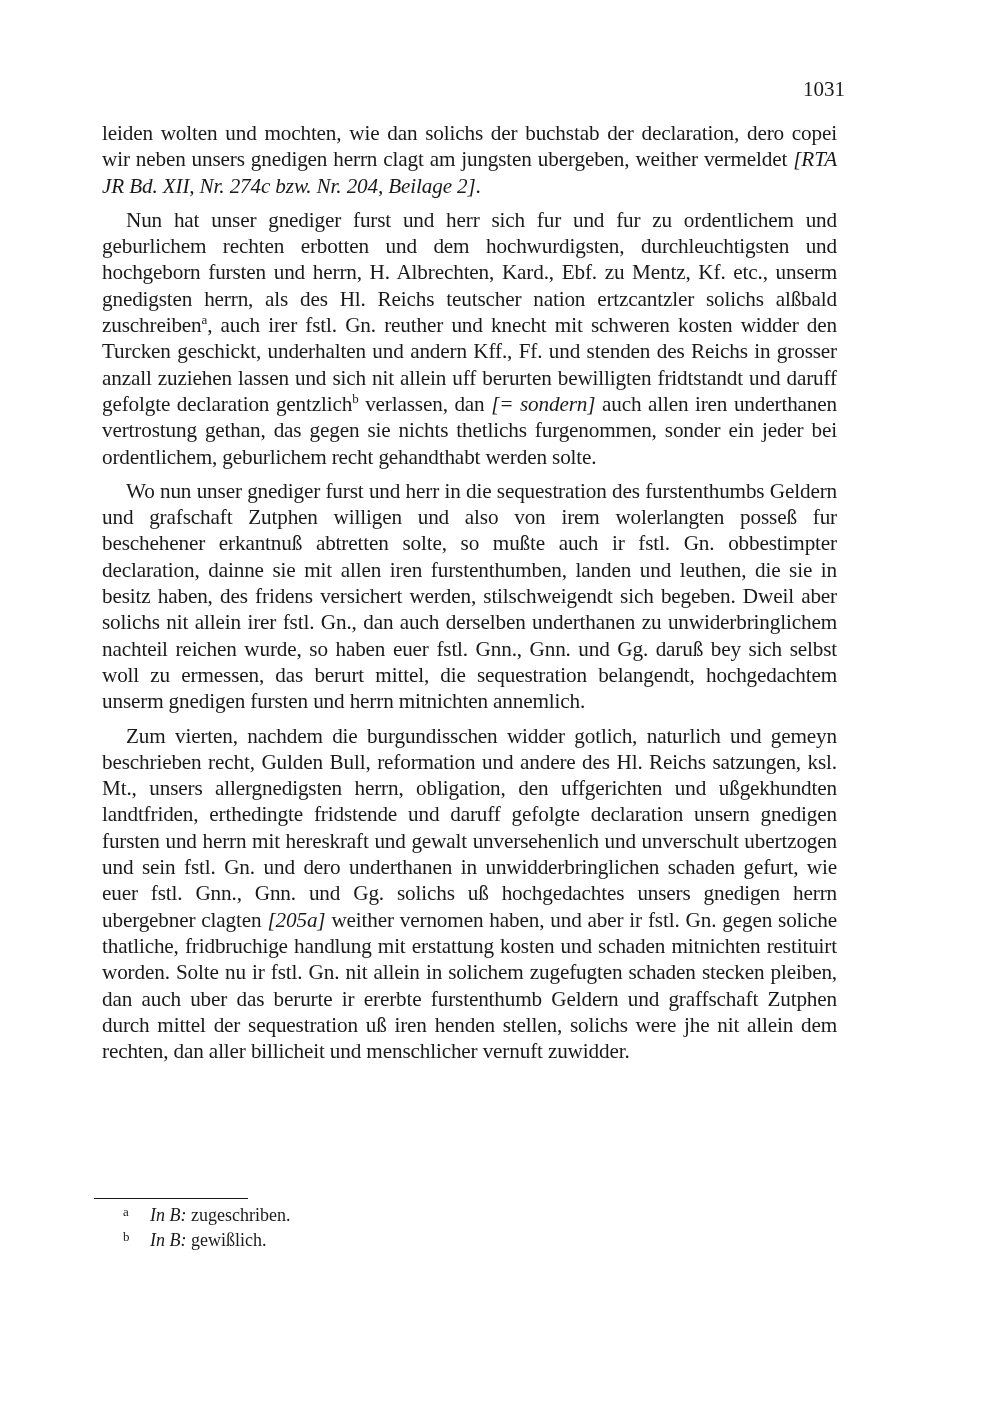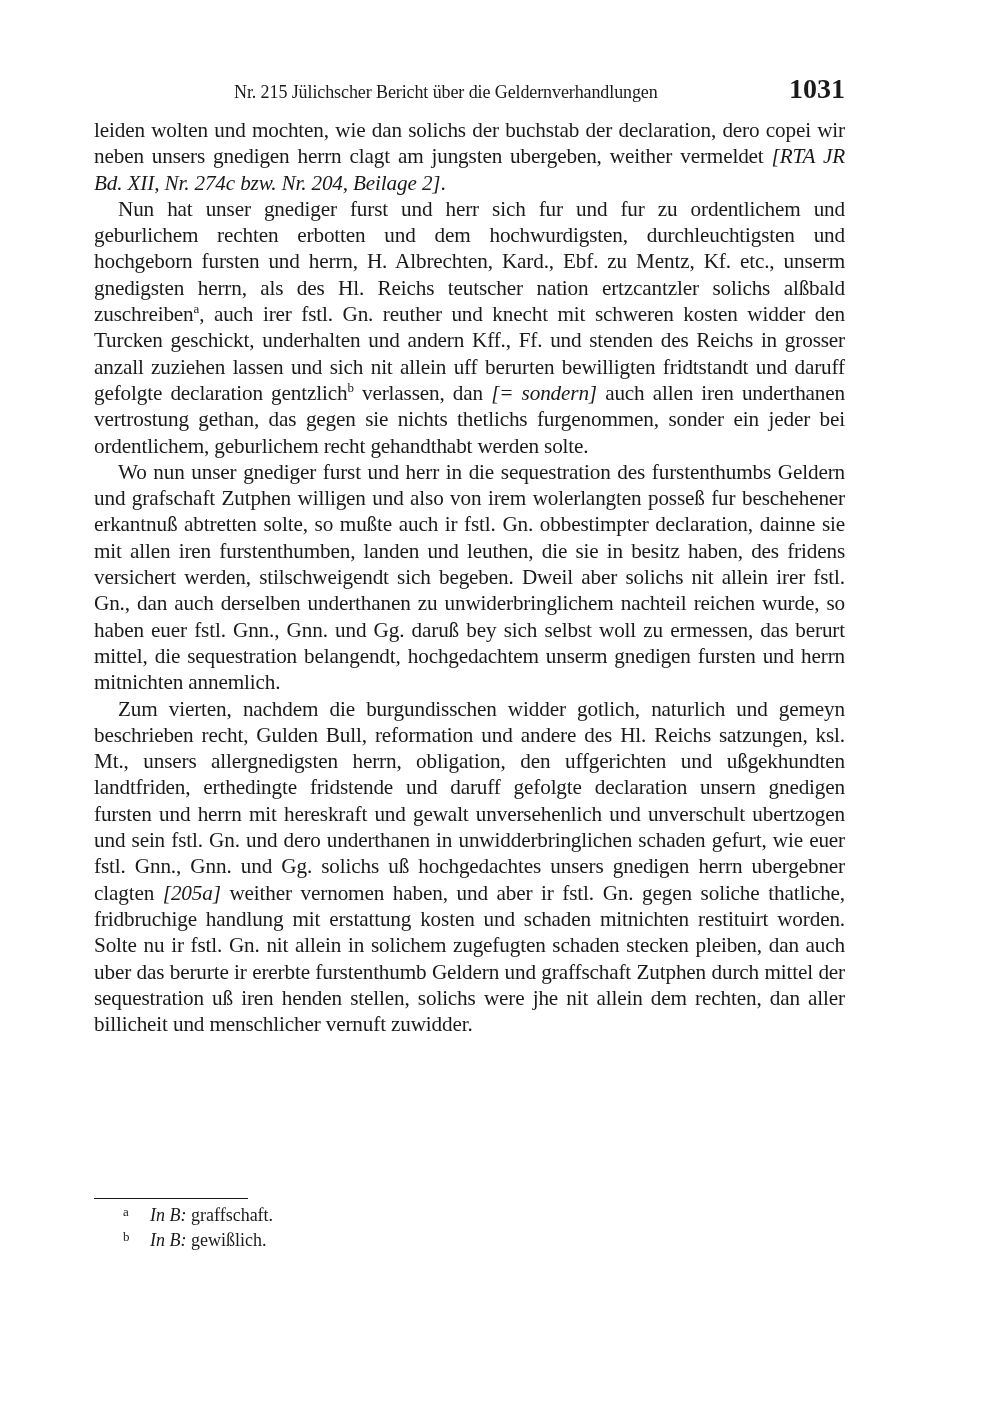--- a/index.html
+++ b/index.html
@@ -30,33 +30,32 @@
     .running-title {
       position: absolute;
       left: 140px;
       top: 1px;
       letter-spacing: -0.1px;
     }
     .page-number {
       position: absolute;
       right: 0;
       top: -2px;
-      font-size: 28px;
-      font-weight: bold;
+      font-size: 21px;
     }
     .body-text {
       font-size: 21.2px;
       line-height: 26.3px;
       text-align: justify;
       hyphens: manual;
       letter-spacing: -0.15px;
       margin-top: 5px;
     }
     .para {
-      margin: 0;
+      margin: 8px;
       text-indent: 0;
     }
     .para.indent {
       text-indent: 24px;
     }
     .ital {
       font-style: italic;
     }
     sup.fn-mark {
       font-size: 13px;
@@ -93,36 +92,35 @@
       position: absolute;
       left: 56px;
       top: 0;
     }
   </style>
 </head>
 <body>
 
 <div class="page">
   <div class="running-head">
-    <span class="running-title">Nr. 215 Jülichscher Bericht über die Geldernverhandlungen</span>
     <span class="page-number">1031</span>
   </div>
 
   <div class="body-text">
     <p class="para"><span>leiden wolten und mochten, wie dan solichs der buchstab der declaration, dero copei wir neben unsers gnedigen herrn clagt am jungsten ubergeben, weither vermeldet </span><span class="ital">[RTA JR Bd. XII, Nr. 274c bzw. Nr. 204, Beilage 2]</span><span>.</span></p>
     <p class="para indent"><span>Nun hat unser gnediger furst und herr sich fur und fur zu ordentlichem und geburlichem rechten erbotten und dem hochwurdigsten, durchleuchtigsten und hochgeborn fursten und herrn, H. Albrechten, Kard., Ebf. zu Mentz, Kf. etc., unserm gnedigsten herrn, als des Hl. Reichs teutscher nation ertzcantzler solichs alßbald zuschreiben</span><sup class="fn-mark">a</sup><span>, auch irer fstl. Gn. reuther und knecht mit schweren kosten widder den Turcken geschickt, underhalten und andern Kff., Ff. und stenden des Reichs in grosser anzall zuziehen lassen und sich nit allein uff berurten bewilligten fridtstandt und daruff gefolgte declaration gentzlich</span><sup class="fn-mark">b</sup><span> verlassen, dan </span><span class="ital">[= sondern]</span><span> auch allen iren underthanen vertrostung gethan, das gegen sie nichts thetlichs furgenommen, sonder ein jeder bei ordentlichem, geburlichem recht gehandthabt werden solte.</span></p>
     <p class="para indent"><span>Wo nun unser gnediger furst und herr in die sequestration des furstenthumbs Geldern und grafschaft Zutphen willigen und also von irem wolerlangten posseß fur beschehener erkantnuß abtretten solte, so mußte auch ir fstl. Gn. obbestimpter declaration, dainne sie mit allen iren furstenthumben, landen und leuthen, die sie in besitz haben, des fridens versichert werden, stilschweigendt sich begeben. Dweil aber solichs nit allein irer fstl. Gn., dan auch derselben underthanen zu unwiderbringlichem nachteil reichen wurde, so haben euer fstl. Gnn., Gnn. und Gg. daruß bey sich selbst woll zu ermessen, das berurt mittel, die sequestration belangendt, hochgedachtem unserm gnedigen fursten und herrn mitnichten annemlich.</span></p>
     <p class="para indent"><span>Zum vierten, nachdem die burgundisschen widder gotlich, naturlich und gemeyn beschrieben recht, Gulden Bull, reformation und andere des Hl. Reichs satzungen, ksl. Mt., unsers allergnedigsten herrn, obligation, den uffgerichten und ußgekhundten landtfriden, erthedingte fridstende und daruff gefolgte de­claration unsern gnedigen fursten und herrn mit hereskraft und gewalt unverse­henlich und unverschult ubertzogen und sein fstl. Gn. und dero underthanen in unwidderbringlichen schaden gefurt, wie euer fstl. Gnn., Gnn. und Gg. solichs uß hochgedachtes unsers gnedigen herrn ubergebner clagten </span><span class="ital">[205a]</span><span> weither vernomen haben, und aber ir fstl. Gn. gegen soliche thatliche, fridbruchige handlung mit erstattung kosten und schaden mitnichten restituirt worden. Solte nu ir fstl. Gn. nit allein in solichem zugefugten schaden stecken pleiben, dan auch uber das berurte ir ererbte furstenthumb Geldern und graffschaft Zutphen durch mittel der sequestration uß iren henden stellen, solichs were jhe nit allein dem rechten, dan aller billicheit und menschlicher vernuft zuwidder.</span></p>
   </div>
 </div>
 
 <div class="footnote-rule"></div>
 
 <div class="footnotes">
   <div class="footnote">
     <span class="fn-letter">a</span>
-    <span class="fn-text"><span class="ital">In B:</span><span> graffschaft.</span></span>
+    <span class="fn-text"><span class="ital">In B:</span><span> zugeschriben.</span></span>
   </div>
   <div class="footnote">
     <span class="fn-letter">b</span>
     <span class="fn-text"><span class="ital">In B:</span><span> gewißlich.</span></span>
   </div>
 </div>
 
 </body></html>

